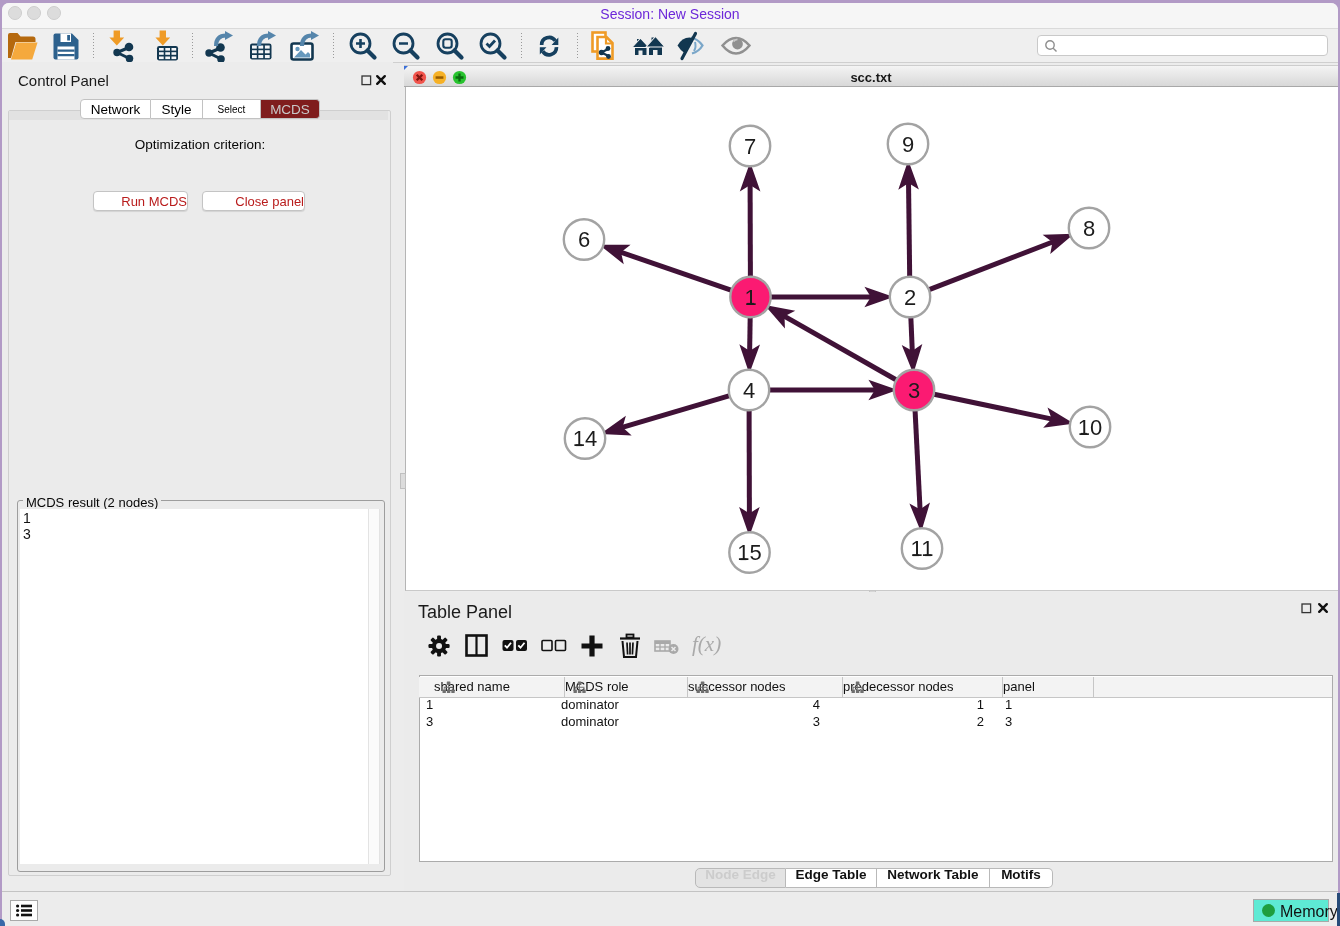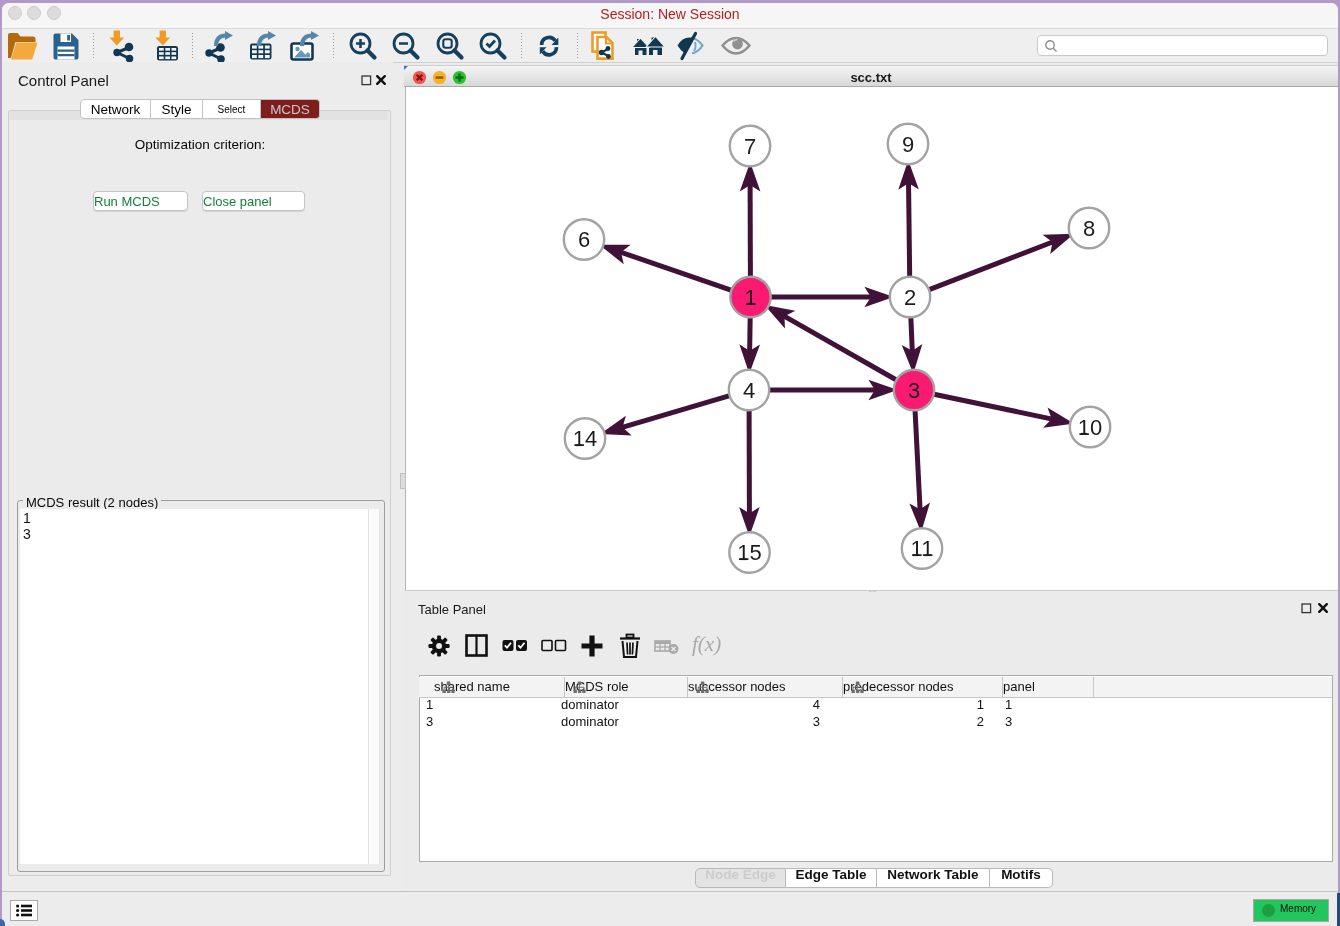--- a/index.html
+++ b/index.html
@@ -1,24 +1,24 @@
 <!DOCTYPE html>
 <html><head><meta charset="utf-8"><style>
 html,body{margin:0;padding:0;width:1340px;height:926px;overflow:hidden}
 body{background:#b29ac6;font-family:"Liberation Sans",sans-serif;-webkit-font-smoothing:antialiased}
 #app{position:absolute;left:2px;top:3px;width:1336px;height:923px;background:#ececec;border-radius:7px 7px 0 0;overflow:hidden}
 #titlebar{position:absolute;left:0;top:0;width:100%;height:25px;background:#f6f6f6;border-bottom:1px solid #dadada}
 .tl{position:absolute;top:3px;width:12px;height:12px;border-radius:50%;background:#dcdcdc;border:1px solid #cdcdcd}
-#wtitle{position:absolute;top:3px;left:0;width:100%;text-align:center;font-size:14px;color:#b91c1c}
+#wtitle{position:absolute;top:3px;left:0;width:100%;text-align:center;font-size:14px;color:#6d28d9}
 #toolbar{position:absolute;left:0;top:26px;width:100%;height:33px;background:#efefef;border-bottom:1px solid #cfcfcf}
 .tsep{position:absolute;top:4px;height:26px;width:1px;background-image:repeating-linear-gradient(to bottom,#9a9a9a 0 1px,transparent 1px 3px)}
 .ticon{position:absolute;top:1px}
 #search{position:absolute;left:1035px;top:6px;width:289px;height:19px;background:#fff;border:1px solid #c9c9c9;border-radius:4px}
 #cp{position:absolute;left:0;top:59px;width:391px;height:829px;background:#ececec}
-.btn{position:absolute;background:#fff;border:1px solid #c4c4c4;border-radius:4px;font-size:13px;color:#15803d;text-align:left;box-shadow:0 1px 1px rgba(0,0,0,0.1)}
+.btn{position:absolute;background:#fff;border:1px solid #c4c4c4;border-radius:4px;font-size:13px;color:#b91c1c;text-align:right;box-shadow:0 1px 1px rgba(0,0,0,0.1)}
 .cptab{float:left;background:#fff;border:1px solid #c2c2c2;border-left:none;height:18px;line-height:19px;text-align:center;color:#000}
 #netwin{position:absolute;left:402px;top:59px;width:934px;height:530px}
 #nettitle{position:absolute;left:0;top:3px;width:100%;height:20px;background:linear-gradient(#f4f4f4,#d8d8d8);border-top:1px solid #cdcdcd;border-bottom:1px solid #a8a8a8}
 #canvas{position:absolute;left:1px;top:25px;width:932px;height:503px;background:#fff;border-left:1px solid #b5b5b5;border-right:1px solid #b5b5b5;border-bottom:1px solid #c9c9c9}
 #tp{position:absolute;left:402px;top:589px;width:934px;height:299px;background:#ebebeb}
 .trow{position:absolute;font-size:13px;color:#111}
 .thdr{position:absolute;top:0;height:20px;border-right:1px solid #c6c6c6;background:#f3f3f3;font-size:13px;color:#111;line-height:20px}
 .btab{float:left;height:18px;line-height:12px;background:#fff;border:1px solid #b9b9b9;border-left:none;text-align:center;font-size:13.5px;font-weight:700;color:#111}
 #statusbar{position:absolute;left:0;top:888px;width:100%;height:35px;background:#ececec;border-top:1px solid #c3c3c3}
 svg{display:block}
@@ -275,21 +275,21 @@
         <rect x="675.9" y="345.9" width="6.0" height="1.7" fill="#1c1c1c"></rect>
         <rect x="507.9" y="467.4" width="6.0" height="1.7" fill="#1c1c1c"></rect>
         <rect x="520.1" y="467.4" width="6.0" height="1.7" fill="#1c1c1c"></rect>
         <rect x="170.9" y="357.4" width="6.0" height="1.7" fill="#1c1c1c"></rect>
         <rect x="335.4" y="471.4" width="6.0" height="1.7" fill="#1c1c1c"></rect>
       </g>
     </svg>
 <div style="position:absolute;left:398px;top:470px;width:4px;height:14px;background:#dcdcdc;border:1px solid #c0c0c0"></div>
 <div style="position:absolute;left:867px;top:587px;width:5px;height:3px;background:#d6d6d6;border:1px solid #c6c6c6"></div>
 <div id="tp">
-<div style="position:absolute;left:14px;top:10px;font-size:13px;color:#1a1a1a">Table Panel</div>
+<div style="position:absolute;left:14px;top:10px;font-size:18px;color:#1a1a1a">Table Panel</div>
 <svg width="11" height="11" style="position:absolute;left:897px;top:11px" viewBox="0 0 11 11">
         <rect x="1" y="1" width="8.6" height="8.6" fill="none" stroke="#333" stroke-width="1.3"></rect>
       </svg>
 <svg width="12" height="12" style="position:absolute;left:913px;top:10px" viewBox="0 0 12 12">
         <path d="M2.2 2.2 L9.8 9.8 M9.8 2.2 L2.2 9.8" stroke="#111" stroke-width="2.4" stroke-linecap="round"></path>
       </svg>
 <svg style="position:absolute;left:22px;top:41px" width="26" height="26" viewBox="0 0 26 26">
         <g transform="translate(1.6,1.6) scale(0.88)">
           <rect x="10.8" y="1" width="4.4" height="6" rx="1.2" fill="#111" transform="rotate(0 13 13)"></rect>
           <rect x="10.8" y="1" width="4.4" height="6" rx="1.2" fill="#111" transform="rotate(45 13 13)"></rect>
@@ -407,20 +407,20 @@
           <g fill="#111">
 <circle cx="1.6" cy="2" r="1.6"></circle>
             <rect x="5" y="0.7" width="11" height="2.6"></rect>
 <circle cx="1.6" cy="6.5" r="1.6"></circle>
             <rect x="5" y="5.2" width="11" height="2.6"></rect>
 <circle cx="1.6" cy="11" r="1.6"></circle>
             <rect x="5" y="9.7" width="11" height="2.6"></rect>
           </g>
         </svg>
 </div>
-<div style="position:absolute;left:1251px;top:7px;width:74px;height:21px;background:#22c55e;border:1px solid #a9a9a9;font-size:10px;color:#111">
+<div style="position:absolute;left:1251px;top:7px;width:74px;height:21px;background:#5eead4;border:1px solid #a9a9a9;font-size:16px;color:#111">
 <span style="position:absolute;left:8px;top:4px;width:13px;height:13px;border-radius:50%;background:#1e9e3e"></span>
 <span style="position:absolute;left:26px;top:3px">Memory</span>
 </div>
 </div>
 </div>
 <div style="position:absolute;left:0px;top:919px;width:5px;height:7px;background:#3868a8;border-radius:0 5px 0 0"></div>
 <div style="position:absolute;left:1337px;top:893px;width:3px;height:33px;background:#274b79"></div>
 
 </body></html>

